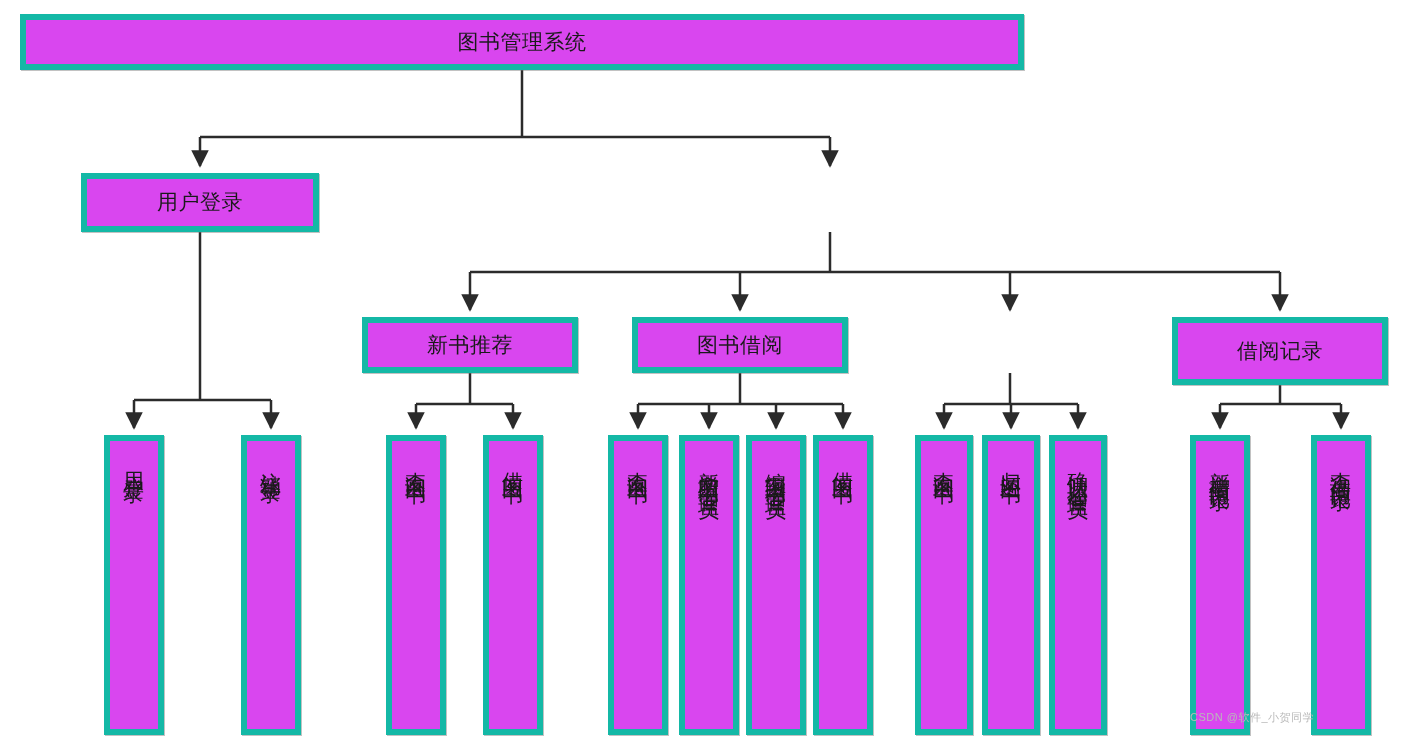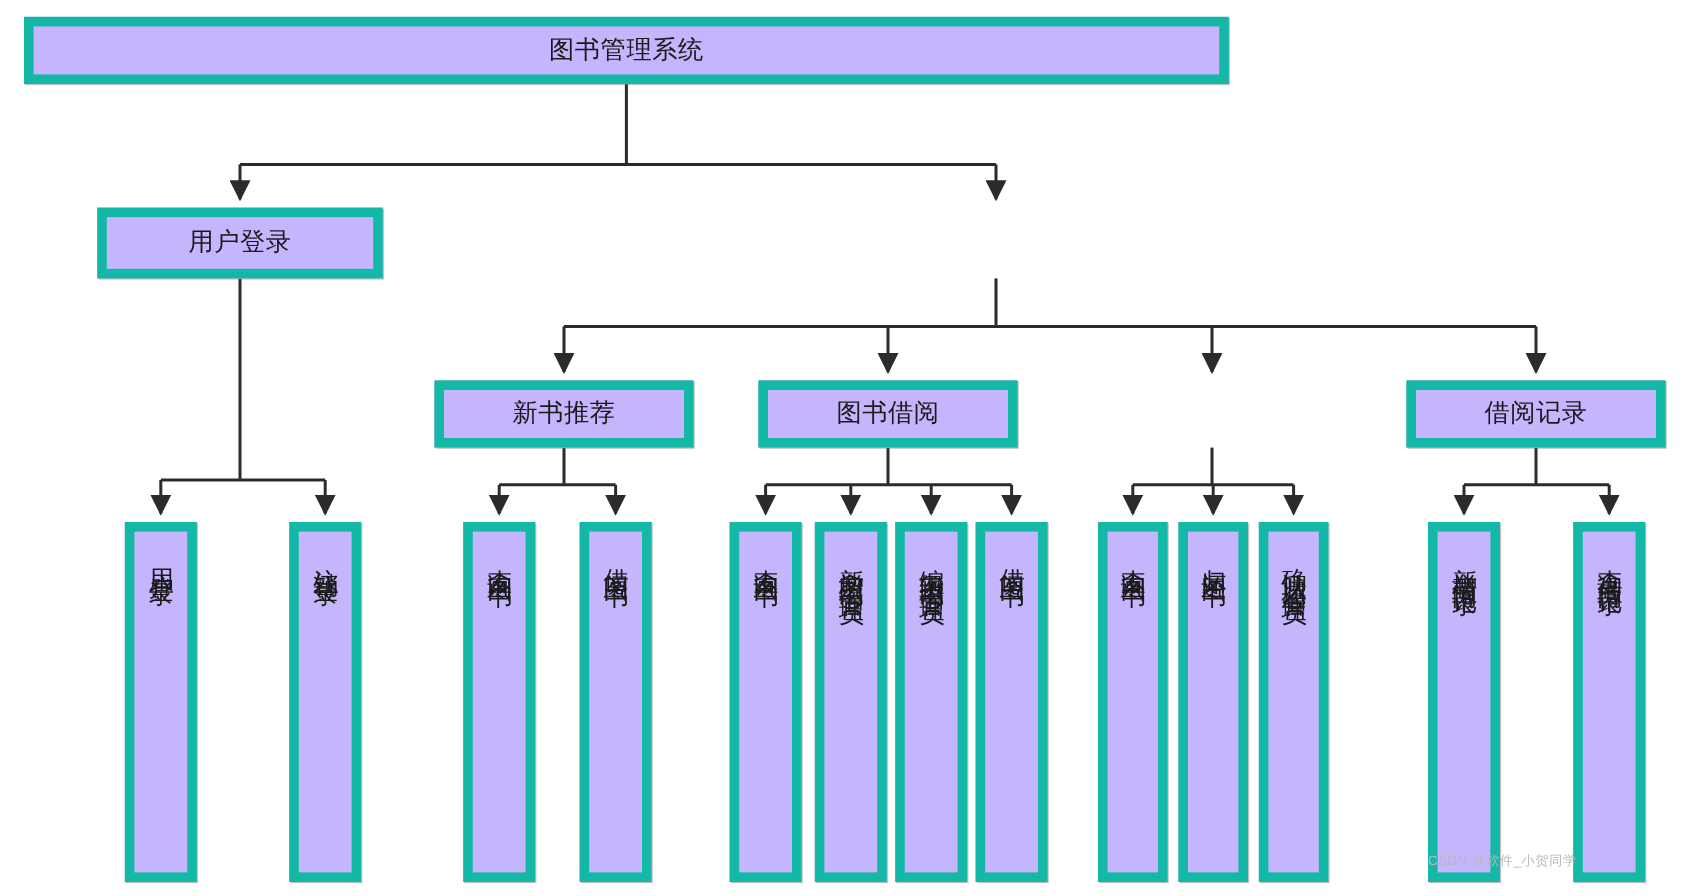--- a/index.html
+++ b/index.html
@@ -21,22 +21,22 @@
     position: absolute;
     left: 0;
     top: 0;
     width: 1405px;
     height: 747px;
     pointer-events: none;
   }
   .node {
     position: absolute;
     box-sizing: border-box;
-    background: #c4b5fd;
-    border: 8px solid #14b8a6;
+    background: #d946ef;
+    border: 6px solid #14b8a6;
     display: flex;
     align-items: center;
     justify-content: center;
     color: #1a1a1a;
     box-shadow: 1px 1px 0 rgba(120,120,120,0.45);
   }
   .node .label {
     display: block;
     text-align: center;
     line-height: 1.18;
@@ -128,21 +128,21 @@
   <div class="node horiz" style="left:81px; top:173px; width:238px; height:59px;">
     <span class="label">用户登录</span>
   </div>
 
   <div class="node horiz" style="left:362px; top:317px; width:216px; height:56px;">
     <span class="label">新书推荐</span>
   </div>
   <div class="node horiz" style="left:632px; top:317px; width:216px; height:56px;">
     <span class="label">图书借阅</span>
   </div>
-  <div class="node horiz" style="left:1172px; top:317px; width:216px; height:56px;">
+  <div class="node horiz" style="left:1172px; top:317px; width:216px; height:68px;">
     <span class="label">借阅记录</span>
   </div>
 
   <div class="node vert" style="left:104px; top:435px; width:60px; height:300px;">
     <span class="label">用户登录</span>
   </div>
   <div class="node vert" style="left:241px; top:435px; width:60px; height:300px;">
     <span class="label">注销登录</span>
   </div>
 

